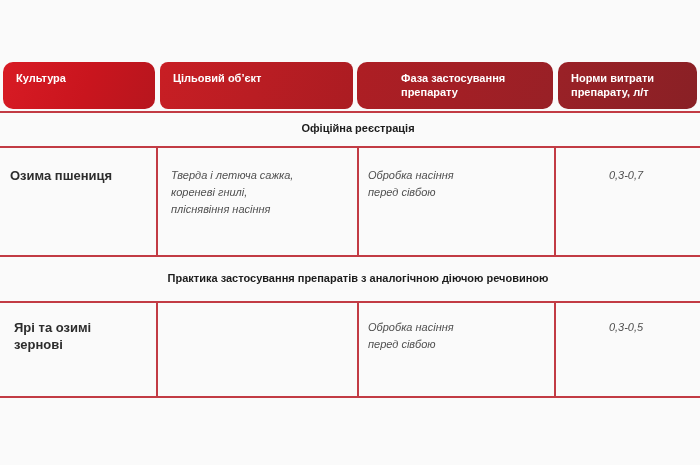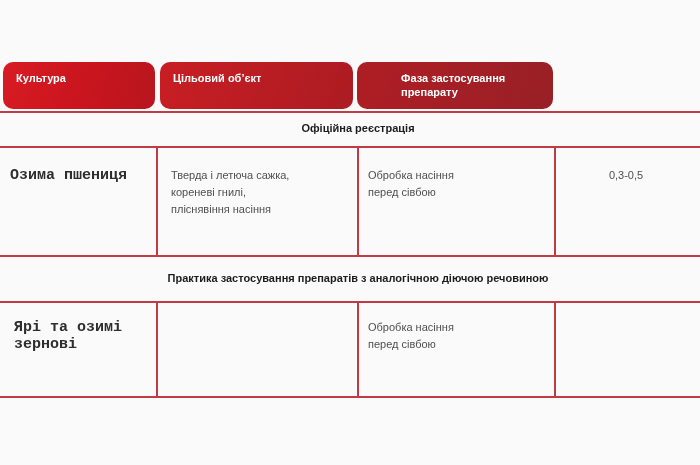--- a/index.html
+++ b/index.html
@@ -12,52 +12,55 @@
   }
   
   .hdr-cell{
     position:absolute;top:62px;height:47px;
     border-radius:10px;
     color:#fff;font-weight:700;font-size:11px;line-height:14px;
     padding:9px 13px;box-sizing:border-box;
     white-space:pre-line;
   }
   .hdr-c1{left:3px;width:152px;background:linear-gradient(110deg,#d81b24 0%,#c9151e 55%,#b7161e 100%);}
-  .hdr-c2{left:160px;width:193px;background:linear-gradient(110deg,#c81e24 0%,#ab1c22 100%);}
+  .hdr-c2{left:160px;width:193px;background:linear-gradient(110deg,#c81e24 0%,#ab1c22 100%);border-radius:8px;}
   .hdr-c3{left:357px;width:196px;background:linear-gradient(110deg,#ae1e24 0%,#982026 100%);padding-left:44px;}
   .hdr-c4{left:558px;width:139px;background:linear-gradient(110deg,#9a2127 0%,#892025 100%);}
   
   .hline{position:absolute;left:0;width:700px;height:2px;background:#c23b44;}
   .vline{position:absolute;width:2px;background:#c23b44;}
   
   .band-title{
     position:absolute;left:0;width:700px;
     text-align:center;
     font-size:11px;font-weight:700;color:#1c1c1c;padding-left:8px;
   }
   
   .cell{
     position:absolute;
     font-size:11px;line-height:17px;color:#4f4f4f;
+    font-style:italic;
     white-space:pre-line;
   }
   .cell.culture{
-    font-style:normal;font-weight:700;color:#2d2d2d;font-size:15px;font-family:Liberation Mono, monospace;
+    font-style:normal;font-weight:700;color:#2d2d2d;font-size:13px;
   }
   .cell.rate{text-align:center;}
 </style>
 </head>
 <body>
 
 <div class="canvas">
 
   <div class="hdr-cell hdr-c1">Культура</div>
   <div class="hdr-cell hdr-c2">Цільовий об’єкт</div>
   <div class="hdr-cell hdr-c3">Фаза застосування
 препарату</div>
+  <div class="hdr-cell hdr-c4">Норми витрати
+препарату, л/т</div>
 
   <div class="hline" style="top:111px"></div>
   <div class="hline" style="top:146px"></div>
   <div class="hline" style="top:255px"></div>
   <div class="hline" style="top:301px"></div>
   <div class="hline" style="top:396px"></div>
 
   <div class="vline" style="left:156px;top:147px;height:109px"></div>
   <div class="vline" style="left:357px;top:147px;height:109px"></div>
   <div class="vline" style="left:554px;top:147px;height:109px"></div>
@@ -67,22 +70,23 @@
   <div class="vline" style="left:554px;top:302px;height:95px"></div>
 
   <div class="band-title" style="top:122px">Офіційна реєстрація</div>
 
   <div class="cell culture" style="left:10px;top:167px;width:138px">Озима пшениця</div>
   <div class="cell" style="left:171px;top:167px;width:180px">Тверда і летюча сажка,
 кореневі гнилі,
 пліснявіння насіння</div>
   <div class="cell" style="left:368px;top:167px;width:180px">Обробка насіння
 перед сівбою</div>
-  <div class="cell rate" style="left:556px;top:167px;width:140px">0,3-0,5</div>
+  <div class="cell rate" style="left:556px;top:167px;width:140px">0,3-0,7</div>
 
   <div class="band-title" style="top:272px">Практика застосування препаратів з аналогічною діючою речовиною</div>
 
   <div class="cell culture" style="left:14px;top:319px;width:138px">Ярі та озимі
 зернові</div>
   <div class="cell" style="left:368px;top:319px;width:180px">Обробка насіння
 перед сівбою</div>
+  <div class="cell rate" style="left:556px;top:319px;width:140px">0,3-0,5</div>
 
 </div>
 
 </body></html>

